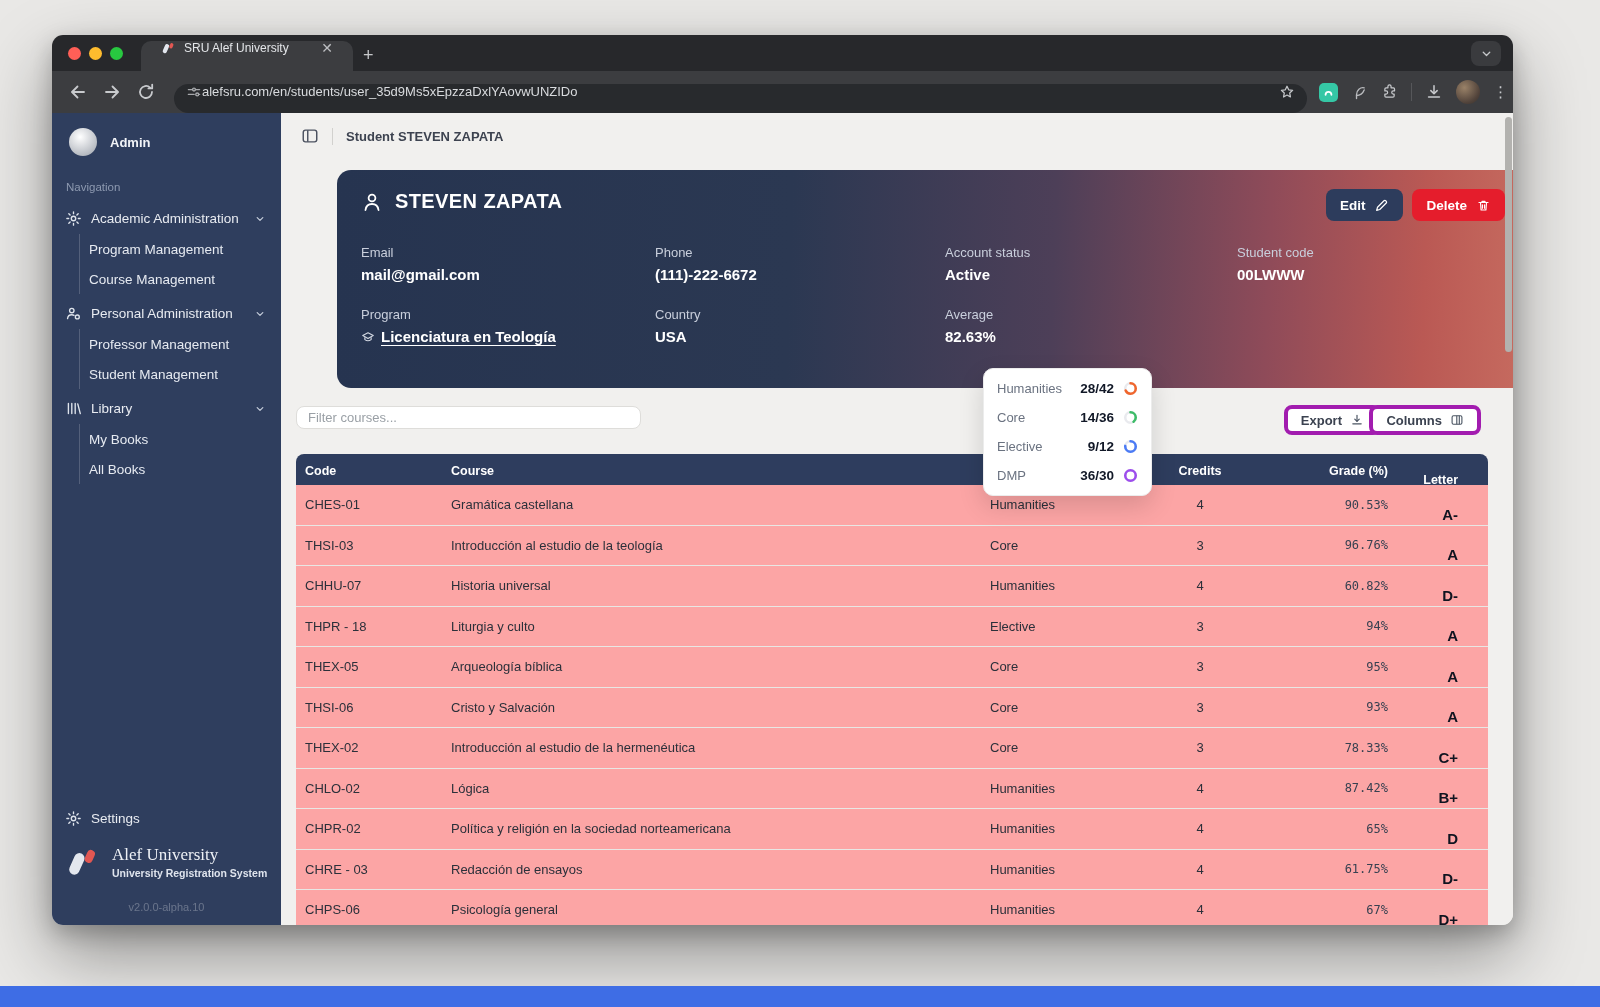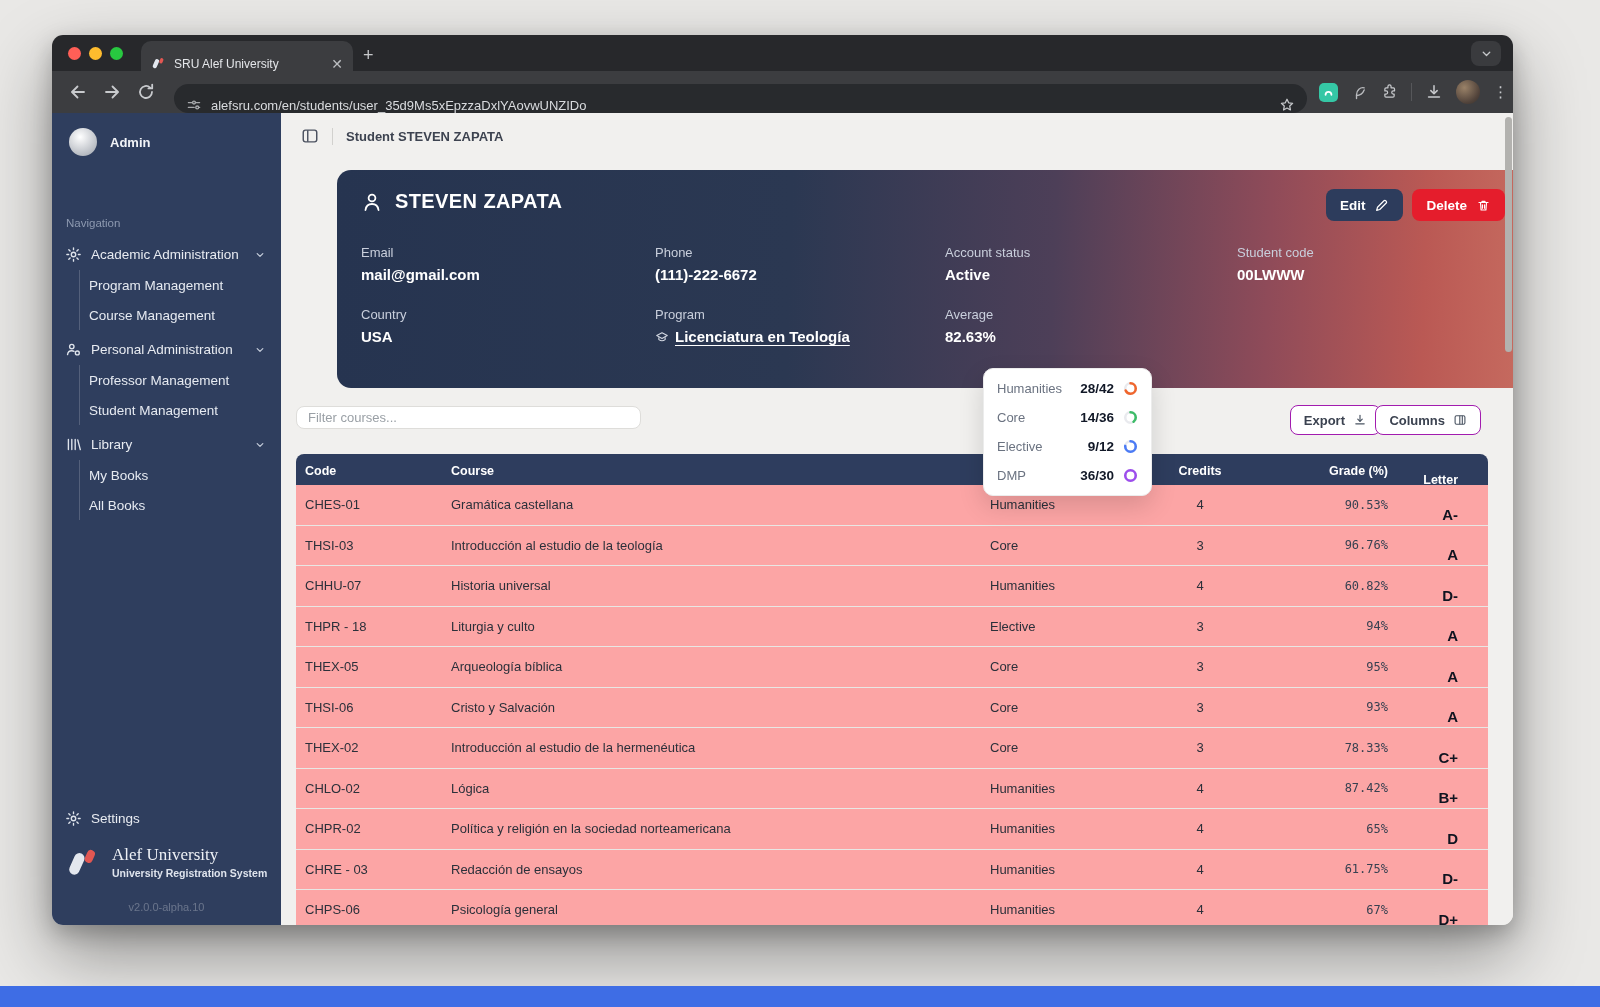--- a/index.html
+++ b/index.html
@@ -13,49 +13,49 @@
   
   .window { position:absolute; left:52px; top:35px; width:1461px; height:890px;
             border-radius:11px; overflow:hidden; background:#f1f0ee;
             box-shadow:0 30px 70px rgba(0,0,0,.38), 0 8px 22px rgba(0,0,0,.22); }
 
   .tabstrip { height:36px; background:#27282b; display:flex; align-items:flex-end; position:relative; }
   .lights { display:flex; gap:8px; align-items:center; height:36px; padding:0 18px 0 16px; }
   .light { width:13px; height:13px; border-radius:50%; }
   .light.red{ background:#ff5f57; } .light.yellow{ background:#febc2e; } .light.green{ background:#28c840; }
   .tab { height:30px; width:212px; background:#3c3d40; border-radius:10px 10px 0 0;
-         display:flex; align-items:flex-end; padding:0 10px; gap:8px; }
+         display:flex; align-items:flex-start; padding:0 20px; gap:8px; }
   .tab-title { color:#e4e6e9; font-size:12px; flex:1; white-space:nowrap; overflow:hidden; }
   .tab-close { color:#bdbfc2; font-size:14px; line-height:1; }
   .newtab-btn { color:#c6c8ca; font-size:18px; margin:0 0 5px 10px; }
   .strip-chevron { position:absolute; right:12px; top:6px; width:30px; height:25px; border-radius:8px;
                    background:#3a3b3e; display:flex; align-items:center; justify-content:center; }
 
   .toolbar { height:42px; background:#3c3d40; display:flex; align-items:center; padding:0 14px 0 16px; }
   .nav-ic { width:20px; height:20px; color:#c8cacd; margin-right:14px; flex:none; }
   .omnibox { flex:1; height:29px; background:#282a2d; border-radius:15px; margin:12px 12px 0 4px;
-             display:flex; align-items:flex-end; padding:0 12px; gap:9px; min-width:0; }
+             display:flex; align-items:flex-start; padding:0 12px; min-width:0; }
   .omni-url { color:#d9dbde; font-size:13px; white-space:nowrap; overflow:hidden; flex:1; }
   .omni-ic { width:16px; height:16px; color:#a6a8ab; flex:none; }
   .tb-right { display:flex; align-items:center; gap:13px; }
   .ext-teal { width:19px; height:19px; border-radius:5px; background:#35c7a5;
               display:flex; align-items:center; justify-content:center; }
   .tb-div { width:1px; height:18px; background:#56575a; }
   .avatar-btn { width:24px; height:24px; border-radius:50%;
                 background:radial-gradient(circle at 35% 32%, #9a8268, #50423a 68%, #35302b); }
   .kebab { color:#c8cacd; font-size:15px; letter-spacing:0; line-height:4px; width:6px; }
 
   
   .app { display:flex; height:812px; }
   .sidebar { width:229px; background:#2f3e5e; color:#e8ebf1; position:relative; flex:none; }
   .sb-user { display:flex; align-items:center; gap:13px; padding:15px 0 0 17px; }
   .sb-avatar { width:28px; height:28px; border-radius:50%;
                background:radial-gradient(circle at 40% 32%, #ffffff, #b9bdc4 70%, #9aa0a8); }
   .sb-username { font-size:13px; font-weight:bold; color:#f2f4f8; }
-  .sb-navlabel { margin:61px 0 10px 14px; font-size:11.5px; color:#8d99b0; }
+  .sb-navlabel { margin:25px 0 10px 14px; font-size:11.5px; color:#8d99b0; }
   .sb-group-head { display:flex; align-items:center; gap:9px; padding:7px 14px 7px 13px; font-size:13.5px; }
   .sb-ic { width:17px; height:17px; color:#dfe4ec; flex:none; }
   .sb-group-label { flex:1; }
   .sb-chev { width:14px; height:14px; color:#c3cbd9; }
   .sb-sub { margin-left:27px; border-left:1px solid rgba(255,255,255,.18); padding-left:0; list-style:none; }
   .sb-sub li { font-size:13.5px; padding:7.5px 0 7.5px 9px; color:#e6eaf1; }
   .sb-settings { position:absolute; left:0; bottom:92px; display:flex; align-items:center; gap:9px;
                  padding:6px 14px 6px 13px; font-size:13.5px; width:100%; }
   .sb-brand { position:absolute; left:14px; bottom:46px; display:flex; align-items:center; gap:12px; }
   .brand-name { font-family:"Liberation Serif", serif; font-size:17px; color:#eef1f6; }
@@ -100,21 +100,21 @@
   .pop-row { display:flex; align-items:center; height:29px; padding:0 13px; }
   .pop-label { font-size:13px; color:#6a7280; }
   .pop-value { margin-left:auto; font-size:13.5px; font-weight:bold; color:#111827; }
   .donut-sm { width:15px; height:15px; margin-left:9px; }
 
   
   .filter-input { position:absolute; left:15px; top:293px; width:345px; height:23px; background:#fff;
                   border:1px solid #deddda; border-radius:8px; padding:0 11px; font-size:13px; color:#333;
                   font-family:"Liberation Sans", sans-serif; }
   .filter-input::placeholder { color:#9aa0a6; }
-  .btn-light { position:absolute; top:292px; height:30px; background:#fff; border:1px solid #a21caf;
+  .btn-light { position:absolute; top:292px; height:30px; background:#fff; border:4px solid #a21caf;
                border-radius:8px; display:flex; align-items:center; gap:8px; padding:0 13px;
                font-size:13px; font-weight:bold; color:#3b4250; }
   .btn-export { right:132px; }
   .btn-columns { right:32px; }
   .btn-light .btn-ic { width:14px; height:14px; color:#4b5563; }
 
   
   .table { position:absolute; left:15px; top:341px; width:1192px; border-radius:8px 8px 0 0; overflow:hidden; }
   .tgrid { display:grid; grid-template-columns:155px 1fr 170px 80px 160px 88px; align-items:center; }
   .thead { background:#2e3d5e; color:#fff; height:31px; font-size:12.5px; font-weight:bold; }
@@ -334,32 +334,32 @@
             <div>
               <div class="f-label">Account status</div>
               <div class="f-value">Active</div>
             </div>
             <div>
               <div class="f-label">Student code</div>
               <div class="f-value">00LWWW</div>
             </div>
 
             <div>
-              <div class="f-label">Country</div>
-              <div class="f-value">USA</div>
-            </div>
-            <div>
               <div class="f-label">Program</div>
               <div class="f-value program-link">
                 <svg class="cap-ic" viewBox="0 0 20 20" fill="none" stroke="currentColor" stroke-width="1.6" stroke-linejoin="round">
                     <path d="M10 4 2.5 8l7.5 4 7.5-4z"></path>
                     <path d="M5.5 10.5v3.2c2.8 2 6.2 2 9 0v-3.2"></path>
                   </svg>
                 <span>Licenciatura en Teología</span>
               </div>
+            </div>
+            <div>
+              <div class="f-label">Country</div>
+              <div class="f-value">USA</div>
             </div>
             <div>
               <div class="f-label">Average</div>
               <div class="f-value">82.63%</div>
             </div>
           </div>
         </div>
 
         <div class="popover">
           <div class="pop-row">

